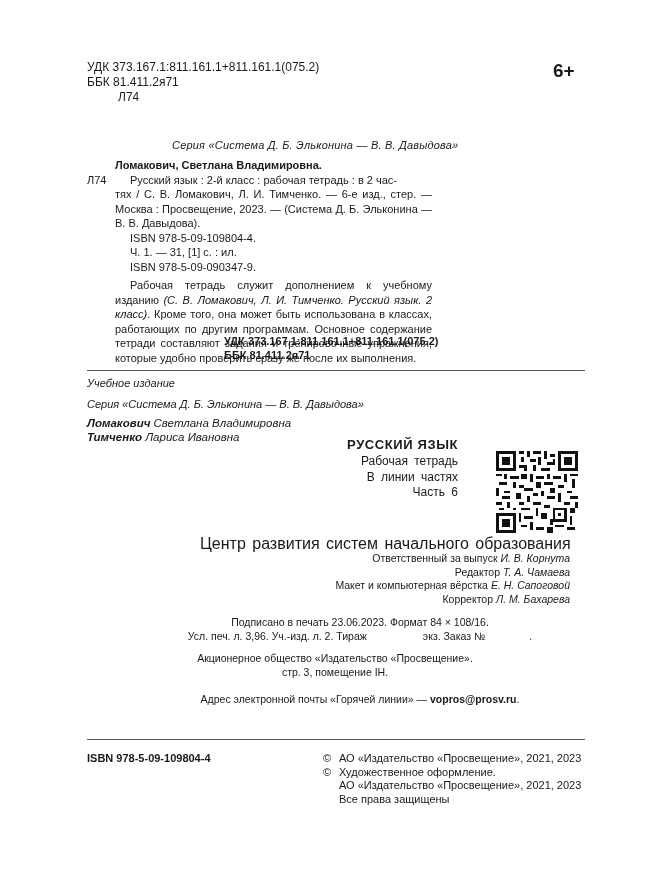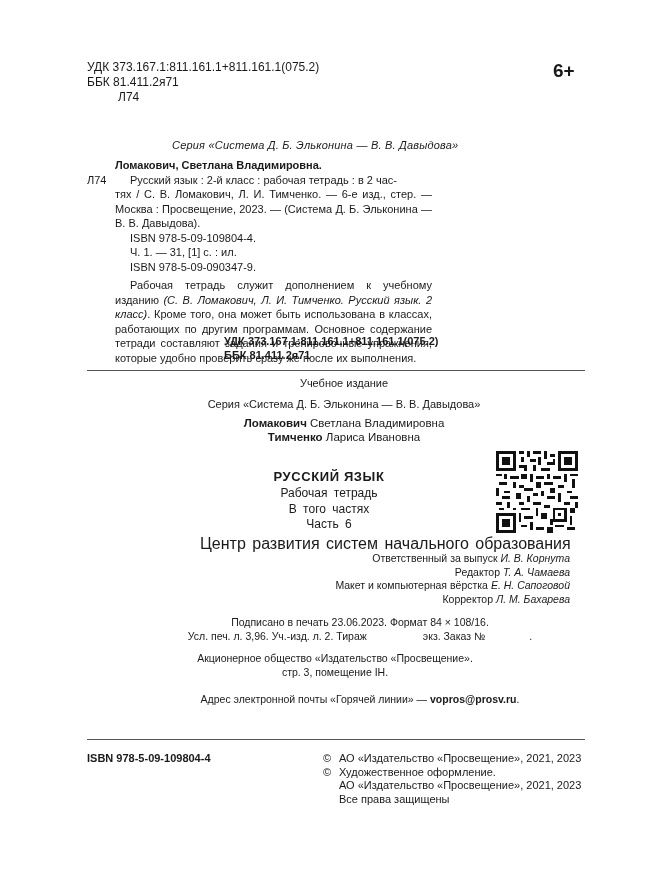--- a/index.html
+++ b/index.html
@@ -25,27 +25,27 @@
     .biblio .ind { text-indent: 15px; }
     .isbn-block { padding-left: 43px; }
     .annot { padding-left: 28px; text-align: justify; margin-top: 4px; }
     .annot p { margin: 0; text-indent: 15px; text-align: justify; }
     .annot i { font-style: italic; }
     .udk-bottom { left: 224px; top: 334px; font-size: 11px; line-height: 14px; font-weight: bold; }
 
     .rule { left: 87px; width: 498px; height: 1px; background: #555; }
 
     
-    .center { left: 95px; width: 498px; text-align: center; font-size: 11px; }
+    .center { left: 87px; width: 498px; text-align: left; font-size: 11px; font-style: italic; }
     .edu { top: 377px; }
     .series2 { top: 398px; }
     .authors { top: 416px; font-size: 11.5px; line-height: 14px; }
     .authors b { font-weight: bold; }
 
-    .title-block { left: 200px; width: 258px; top: 468px; text-align: center; }
+    .title-block { left: 200px; width: 258px; top: 436px; text-align: right; }
     .title-block .t1 { font-size: 13px; font-weight: bold; letter-spacing: 0.6px; line-height: 18px; }
     .title-block .t2 { font-size: 12.5px; font-weight: bold; line-height: 16px; word-spacing: 3px; }
     .title-block .t3 { font-size: 12px; line-height: 15.5px; word-spacing: 3px; }
     .center-dev { left: 200px; top: 535px; font-size: 16px; word-spacing: 2px; }
 
     .qr { left: 496px; top: 451px; width: 82px; height: 82px; }
 
     .credits { left: 150px; width: 420px; top: 552px; text-align: right; font-size: 10.5px; line-height: 13.6px; }
     .credits i { font-style: italic; }
 
@@ -102,21 +102,21 @@
 <div class="abs sans center edu">Учебное издание</div>
 <div class="abs sans center series2">Серия «Система Д. Б. Эльконина — В. В. Давыдова»</div>
 <div class="abs sans center authors">
   <div><b>Ломакович</b> <span>Светлана Владимировна</span></div>
   <div><b>Тимченко</b> <span>Лариса Ивановна</span></div>
 </div>
 
 <div class="abs sans title-block">
   <div class="t1">РУССКИЙ ЯЗЫК</div>
   <div class="t3">Рабочая тетрадь</div>
-  <div class="t3">В того частях</div>
+  <div class="t3">В линии частях</div>
   <div class="t3">Часть 6</div>
 </div>
 <div class="abs sans center-dev">Центр развития систем начального образования</div>
 
 <div class="abs qr">
   <svg width="82" height="82" viewBox="0 0 29 29" shape-rendering="crispEdges">
     <rect width="29" height="29" fill="#fff"></rect>
     <g fill="#111">
 
       <rect x="0" y="0" width="7" height="7"></rect>

